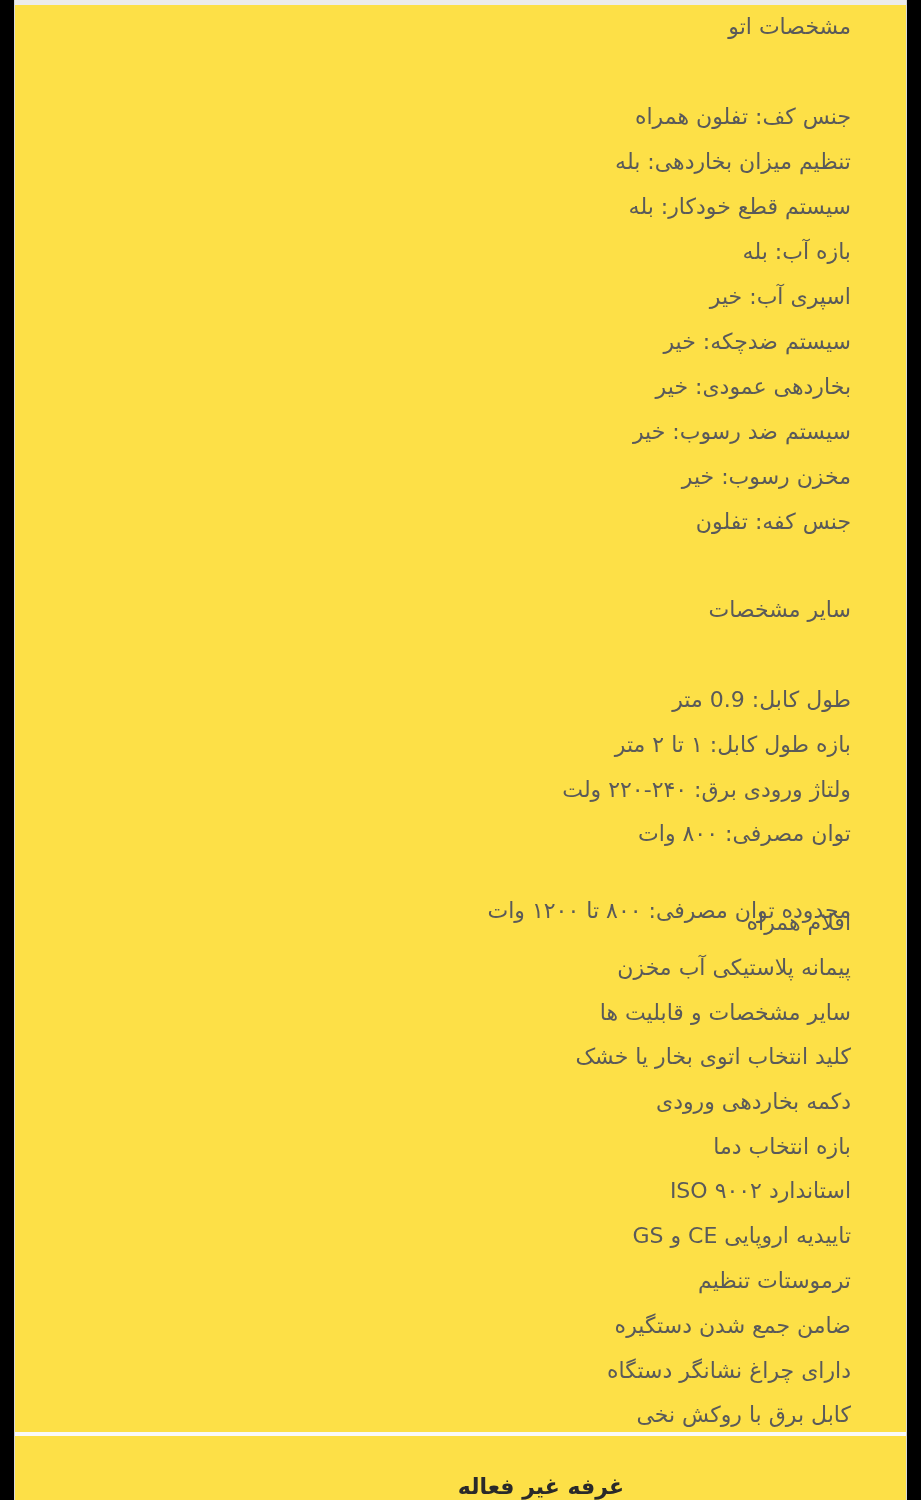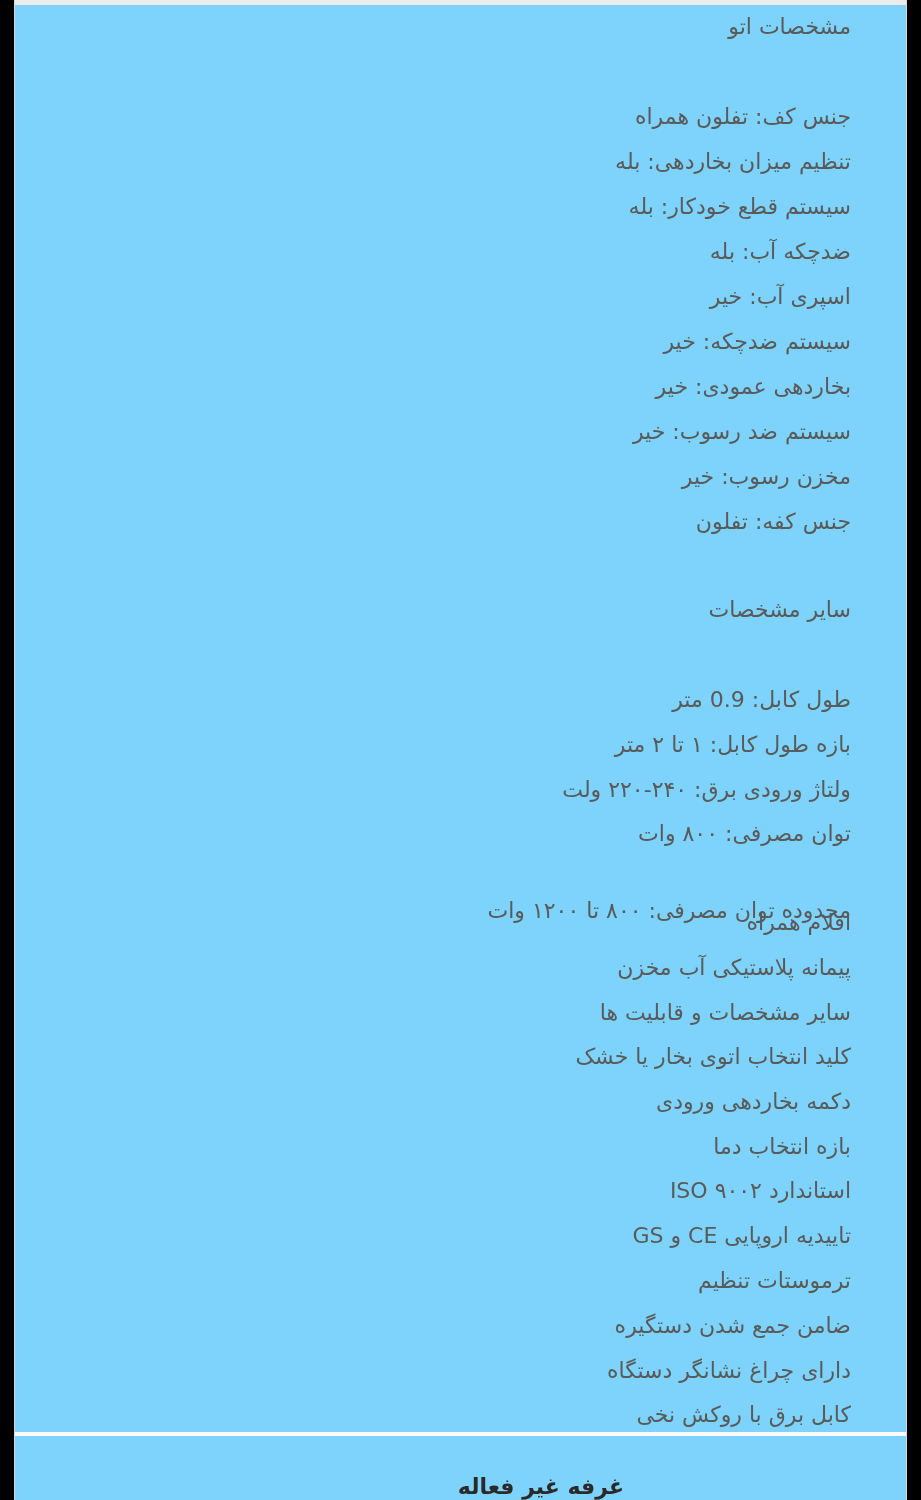--- a/index.html
+++ b/index.html
@@ -13,21 +13,21 @@
       overflow: hidden;
       position: relative;
       font-family: "DejaVu Sans", sans-serif;
     }
     .page {
       position: absolute;
       left: 14px;
       top: 0;
       width: 893px;
       height: 1500px;
-      background: #7dd3fc;
+      background: #fde047;
       border-left: 1px solid #d8d8d8;
       border-right: 1px solid #d8d8d8;
       box-sizing: border-box;
     }
     .topbar {
       position: absolute;
       left: 0; right: 0; top: 0;
       height: 5px;
       background: #ececec;
     }
@@ -72,21 +72,21 @@
 
 <div class="page">
   <div class="topbar"></div>
 
   <div class="content">
     <div class="line" style="top:12px">مشخصات اتو</div>
 
     <div class="line" style="top:102px">جنس کف: تفلون همراه</div>
     <div class="line" style="top:147px">تنظیم میزان بخاردهی: بله</div>
     <div class="line" style="top:192px">سیستم قطع خودکار: بله</div>
-    <div class="line" style="top:237px">ضدچکه آب: بله</div>
+    <div class="line" style="top:237px">بازه آب: بله</div>
     <div class="line" style="top:282px">اسپری آب: خیر</div>
     <div class="line" style="top:327px">سیستم ضدچکه: خیر</div>
     <div class="line" style="top:372px">بخاردهی عمودی: خیر</div>
     <div class="line" style="top:417px">سیستم ضد رسوب: خیر</div>
     <div class="line" style="top:462px">مخزن رسوب: خیر</div>
     <div class="line" style="top:507px">جنس کفه: تفلون</div>
 
     <div class="line" style="top:595px">سایر مشخصات</div>
 
     <div class="line" style="top:685px">طول کابل: 0.9 متر</div>

